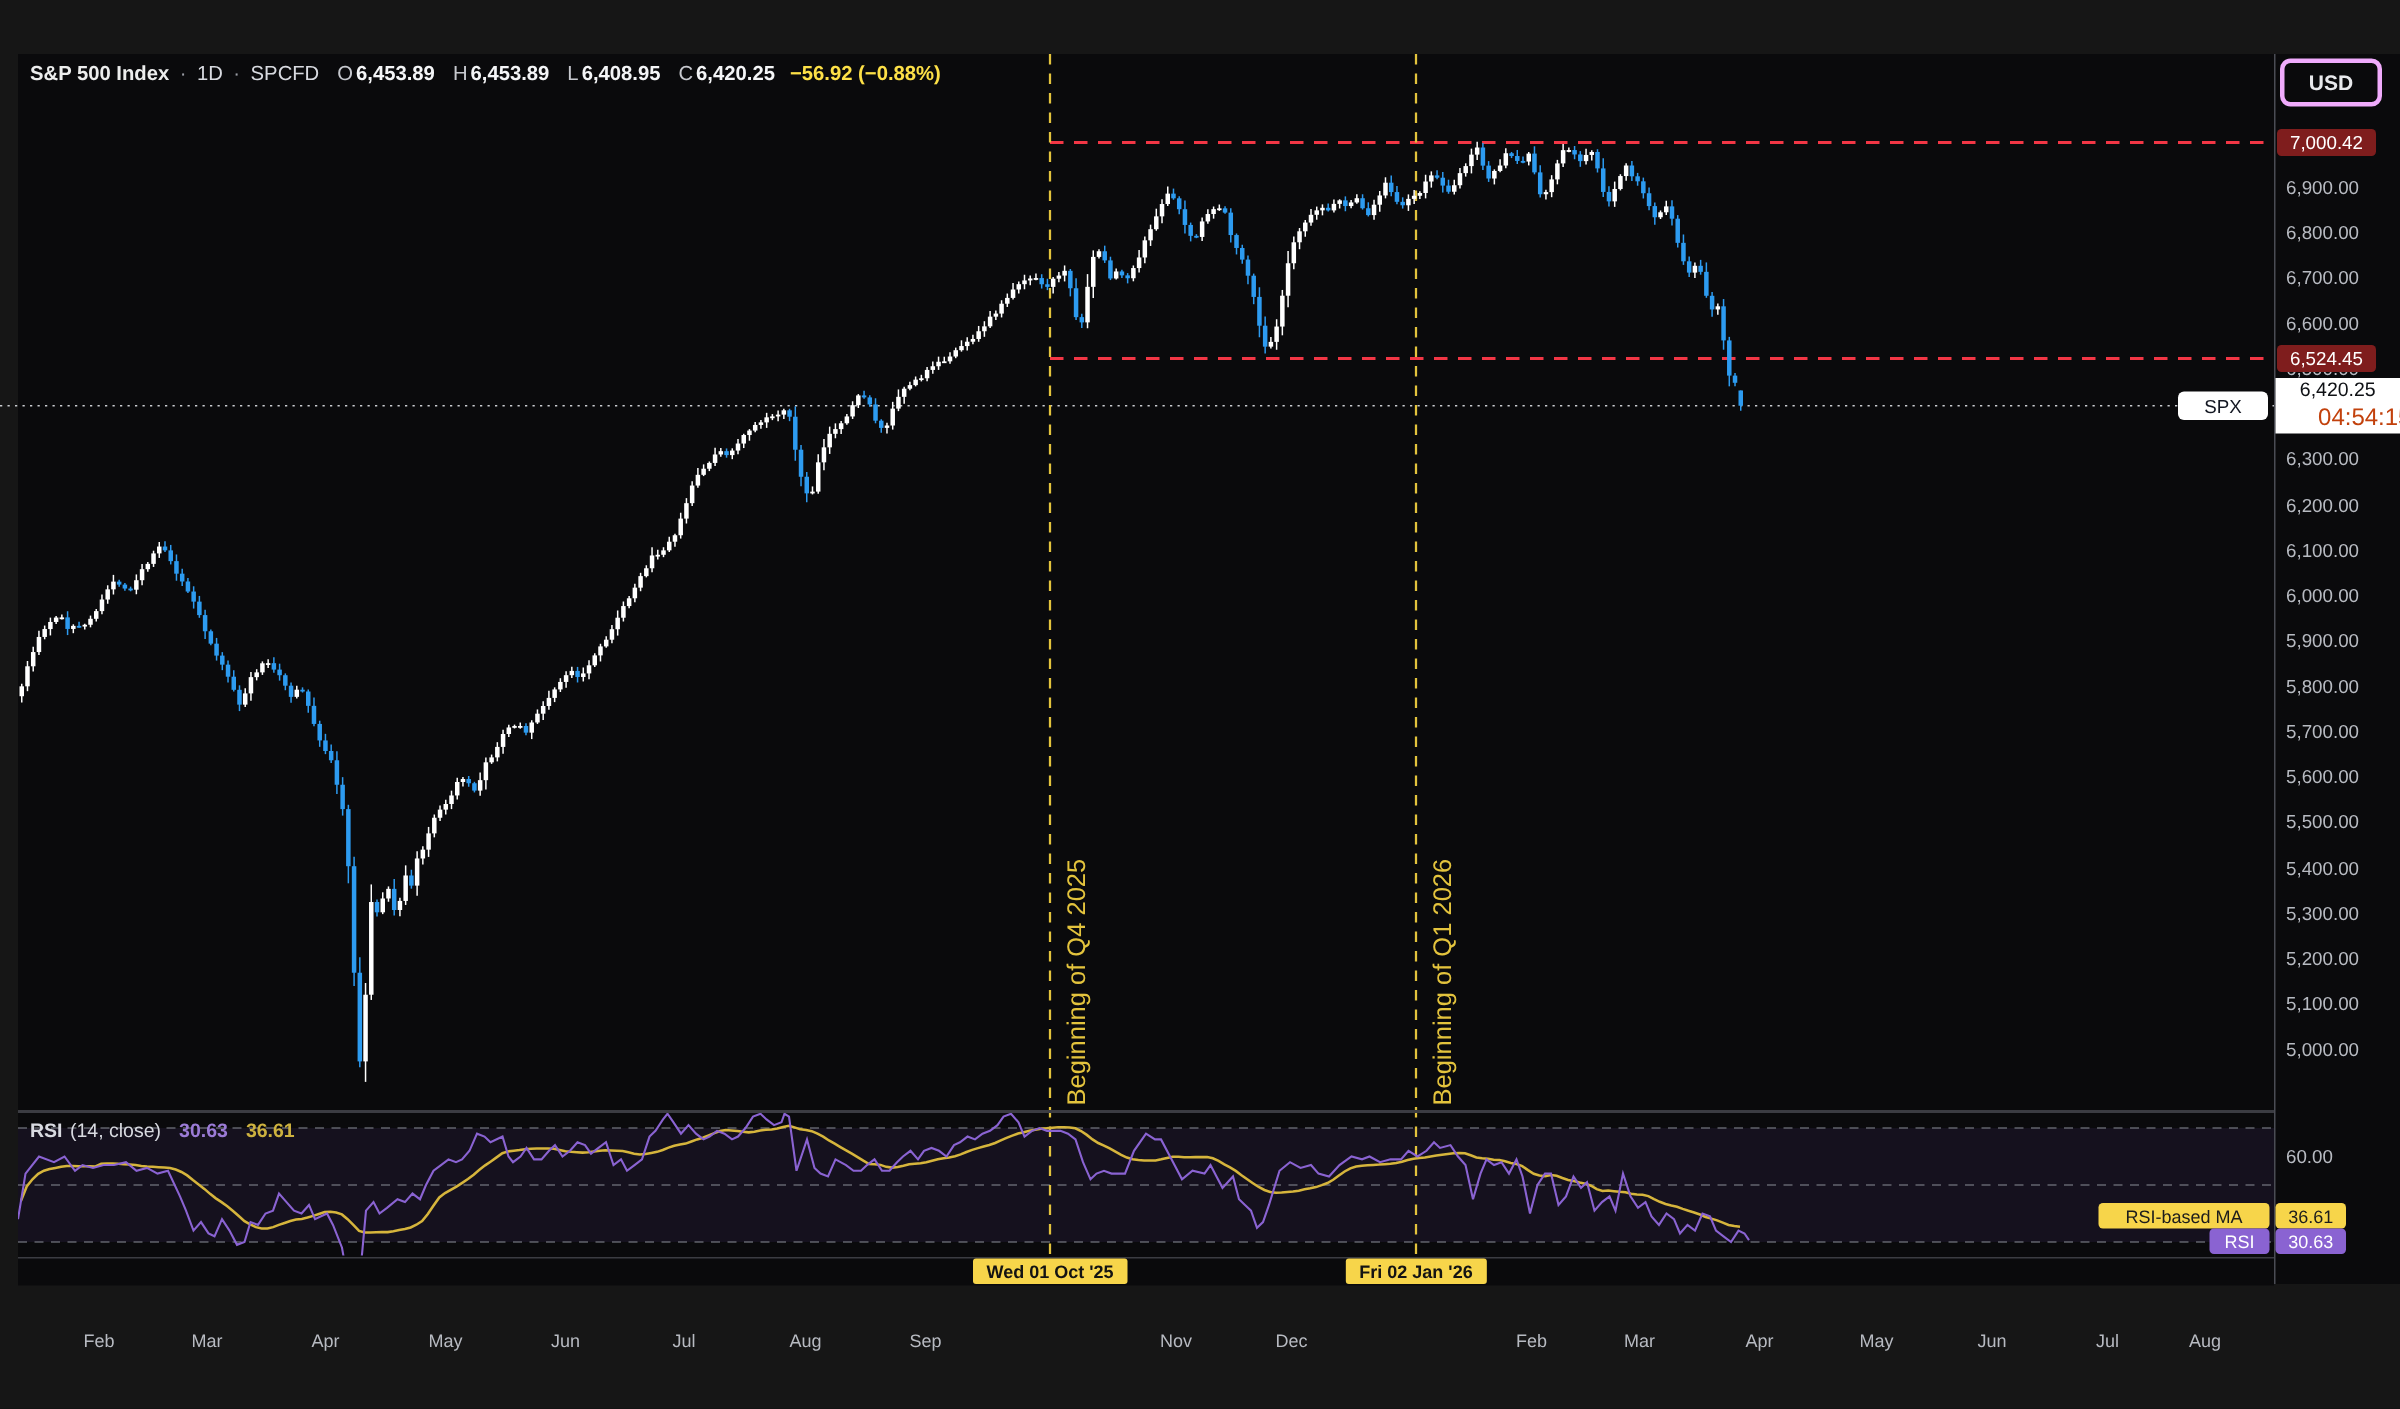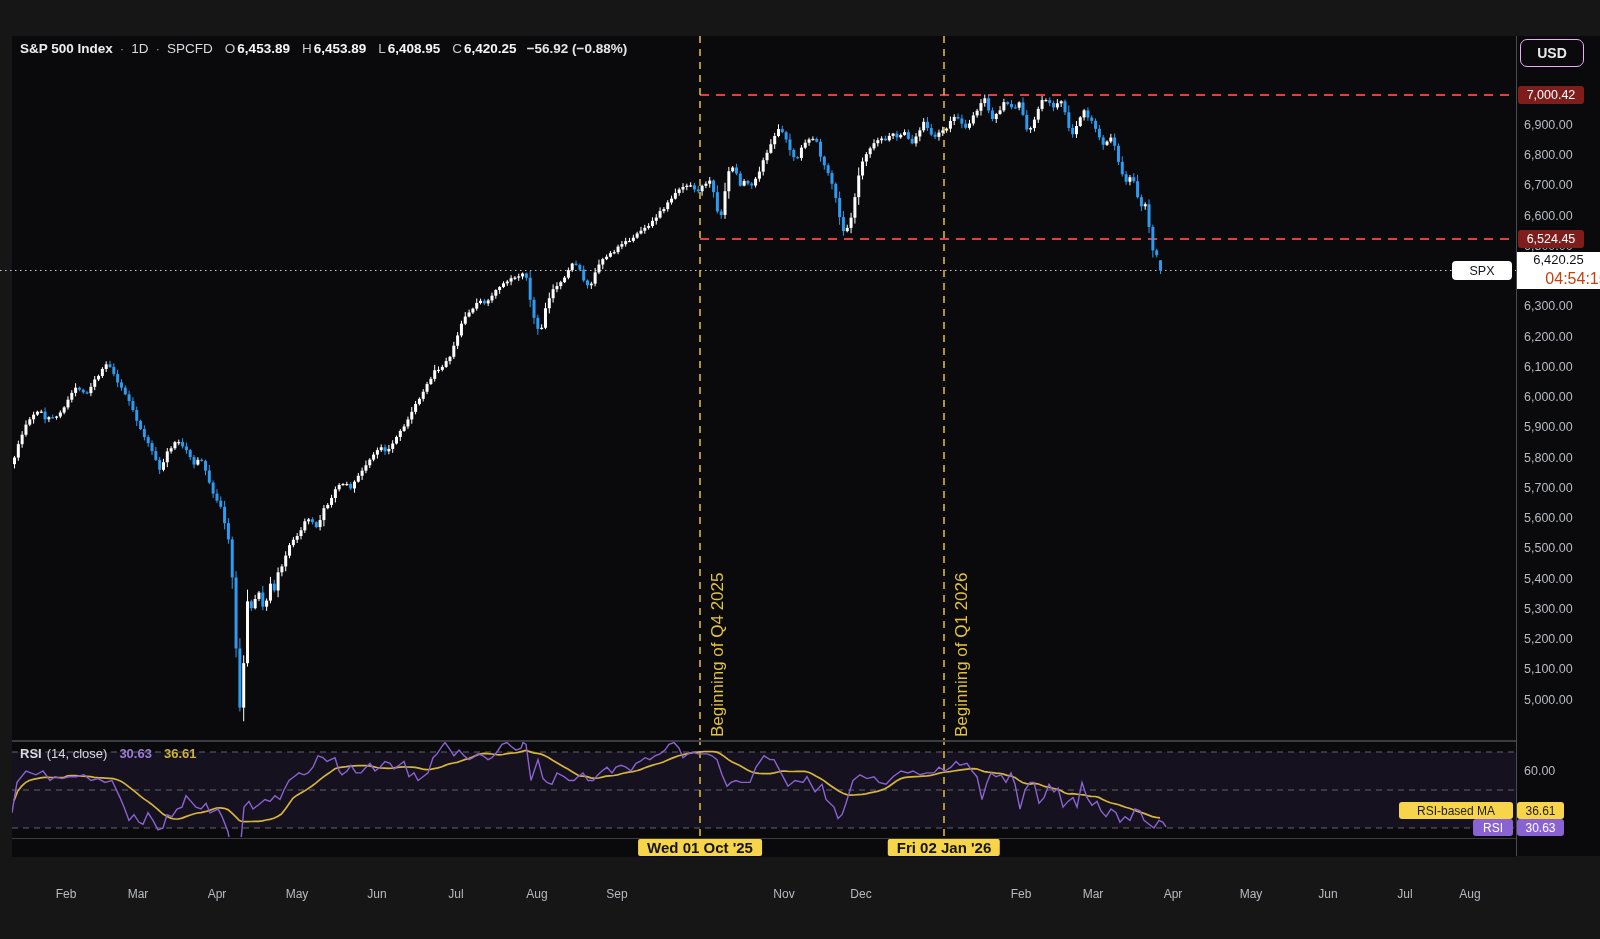--- a/index.html
+++ b/index.html
@@ -15,45 +15,45 @@
   .time-axis{position:absolute;left:12px;top:838px;width:1504px;height:18px;
              border-top:1px solid #3b3c42;background:#0a0a0c;z-index:2;}
   .pane-sep{position:absolute;left:12px;top:740px;width:1504px;height:0;
             border-top:2px solid #3b3c42;z-index:2;}
   .legend{position:absolute;left:20px;top:41px;z-index:4;display:flex;align-items:center;
           font-size:13.5px;color:#d8dae0;white-space:nowrap;}
   .legend .sym{font-weight:700;color:#eceded;}
   .legend .dot{color:#9a9da5;margin:0 7px;}
   .legend .olabel{color:#c6c8ce;margin-left:12px;}
   .legend .oval{color:#f4f5f7;font-weight:700;margin-left:2px;}
-  .legend .chg{color:#e5e5e5;font-weight:700;margin-left:10px;}
+  .legend .chg{color:#fde047;font-weight:700;margin-left:10px;}
   .rsi-legend{position:absolute;left:20px;top:746px;z-index:4;display:flex;align-items:center;
               font-size:13px;white-space:nowrap;}
   .rsi-legend .nm{color:#d8dae0;font-weight:700;}
   .rsi-legend .pr{color:#d8dae0;margin-left:5px;}
   .rsi-legend .v1{color:#9b7bd6;font-weight:700;margin-left:12px;}
   .rsi-legend .v2{color:#cdb23f;font-weight:700;margin-left:12px;}
   .usd-btn{position:absolute;left:1520px;top:39px;width:62px;height:26px;z-index:5;
-           border:1px solid #f0abfc;border-radius:7px;color:#e8e9ec;font-size:14px;font-weight:700;
+           border:3px solid #f0abfc;border-radius:7px;color:#e8e9ec;font-size:14px;font-weight:700;
            display:flex;align-items:center;justify-content:center;cursor:pointer;}
   .pill{position:absolute;z-index:5;display:flex;align-items:center;justify-content:center;
         font-size:12.5px;border-radius:3px;white-space:nowrap;}
   .pill.red{background:#7f1d1d;color:#fff;font-weight:400;}
   .spx-pill{position:absolute;left:1452px;top:261px;width:60px;height:19px;z-index:5;background:#fff;
             color:#131722;font-size:12.5px;border-radius:4px;display:flex;align-items:center;justify-content:center;}
   .price-box{position:absolute;left:1517px;top:252px;width:83px;height:37px;z-index:6;background:#ffffff;
              display:flex;flex-direction:column;align-items:center;justify-content:center;line-height:1.25;}
   .price-box .p{color:#0f1115;font-size:13px;}
   .price-box .cd{color:#c2410c;font-size:16px;margin-left:36px;}
   .q-label{position:absolute;z-index:4;transform:rotate(-90deg);transform-origin:0 0;
            width:218px;height:22px;color:#e3c33d;font-size:17px;white-space:nowrap;}
   .tick{position:absolute;color:#b7bac1;font-size:12.5px;z-index:3;white-space:nowrap;}
   .mon{position:absolute;top:887px;transform:translateX(-50%);color:#b7bac1;font-size:12px;z-index:3;}
   .tpill{position:absolute;top:839px;height:17px;transform:translateX(-50%);z-index:4;background:#f7d54a;
-         color:#131313;font-size:15px;font-weight:700;display:flex;align-items:center;padding:0 9px;border-radius:2px;}
+         color:#131313;font-size:12px;font-weight:700;display:flex;align-items:center;padding:0 9px;border-radius:2px;}
   .rsi-pill{position:absolute;z-index:5;height:17px;display:flex;align-items:center;justify-content:center;
             font-size:12px;border-radius:3px;}
   .rsi-pill.y{background:#f7d54a;color:#1c1c1c;}
   .rsi-pill.p{background:#8a63d2;color:#fff;}
   .bottombar{position:absolute;left:0;top:856px;width:1600px;height:83px;background:#161616;z-index:1;}
   .tv-logo{position:absolute;left:28px;top:14px;display:flex;align-items:center;gap:12px;}
   .tv-logo .txt{color:#d6d8dd;font-size:26px;font-weight:700;letter-spacing:.2px;}
 </style>
 </head>
 <body>

